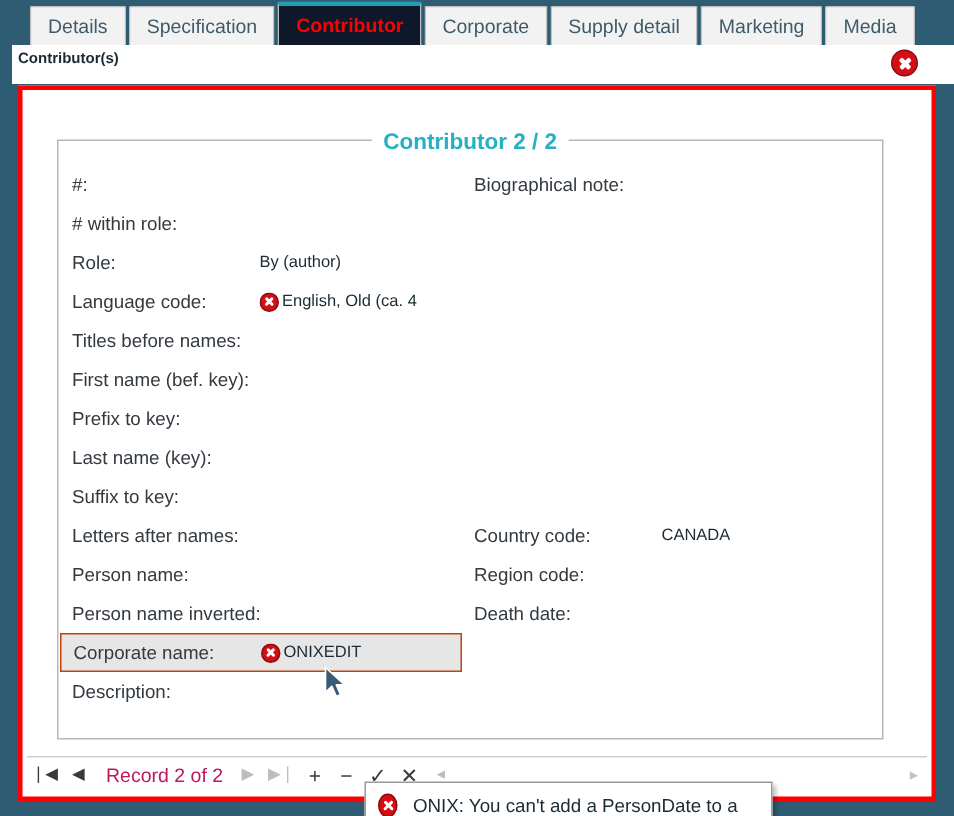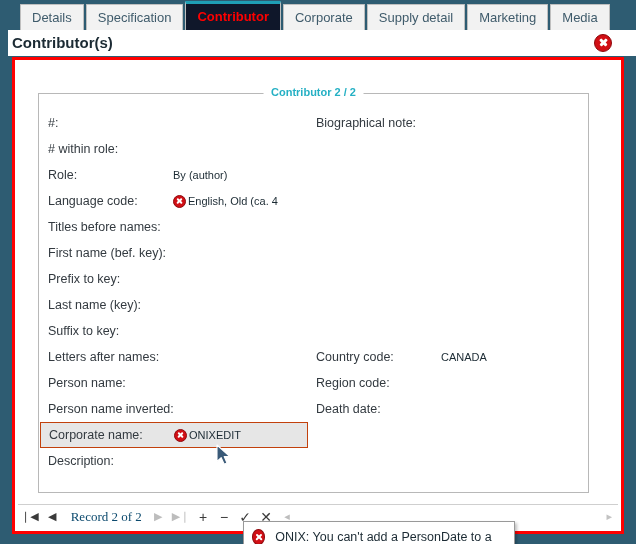--- a/index.html
+++ b/index.html
@@ -58,21 +58,21 @@
   .panel-header {
     position: absolute;
     left: 8px; top: 30px;
     width: 628px; height: 26px;
     background: #ffffff;
     box-sizing: border-box;
   }
   .panel-title {
     position: absolute;
     left: 4px; top: 4px;
-    font-size: 15px;
+    font-size: 10px;
     font-weight: bold;
     color: #1b2a33;
     white-space: nowrap;
   }
   .header-error-icon {
     position: absolute;
     right: 24px; top: 3px;
     width: 18px; height: 18px;
   }
 
@@ -138,21 +138,21 @@
     background: #ffffff;
     box-sizing: border-box;
   }
   .legend {
     position: absolute;
     left: 50%;
     top: -8px;
     transform: translateX(-50%);
     background: #ffffff;
     padding: 0 8px;
-    font-size: 11px;
+    font-size: 15px;
     font-weight: bold;
     color: #25b0c4;
     white-space: nowrap;
   }
 
   
   .form-col {
     position: absolute;
     box-sizing: border-box;
   }
@@ -251,23 +251,22 @@
     padding: 0 3px;
     color: #3a3a3a;
     font-size: 11px;
     line-height: 1;
   }
   .navbtn.disabled { color: #bdbdbd; }
   .navbtn.big { font-size: 14px; }
   .nav-label {
     padding: 0 6px 0 8px;
     white-space: nowrap;
-    color: #0c4a6e;
+    color: #be185d;
     font-size: 13px;
-    font-family: Liberation Serif, serif;
   }
   .nav-spacer { flex: 1; }
   .nav-right-arrow {
     color: #c2c2c2;
     font-size: 11px;
     padding-right: 6px;
   }
 </style>
 </head>
 <body>

